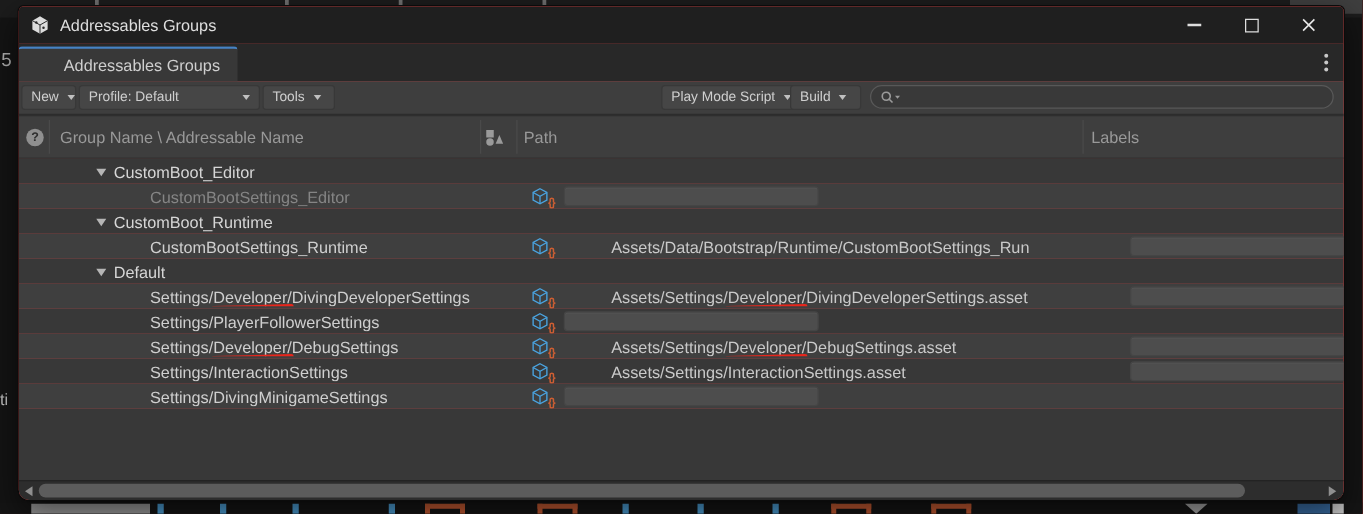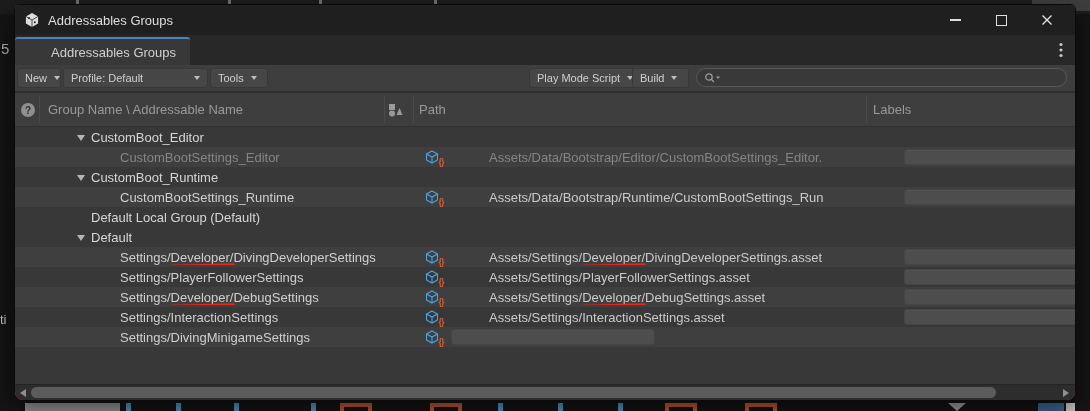--- a/index.html
+++ b/index.html
@@ -241,21 +241,20 @@
           </div>
           <div class="c-icon">
   <span class="so-icon">
     <svg width="14" height="15" viewBox="0 0 14 15">
       <path d="M7 1 L12.5 4 L12.5 10 L7 13 L1.5 10 L1.5 4 Z" fill="none" stroke="#4aa3df" stroke-width="1.1"></path>
       <path d="M1.5 4 L7 7 L12.5 4 M7 7 L7 13" fill="none" stroke="#4aa3df" stroke-width="1.1"></path>
     </svg>
     <span class="braces">{}</span>
   </span>
 </div>
-          <div class="c-path"><span>Assets/Data/Bootstrap/Editor/CustomBootSettings_Editor.</span></div>
           <div class="c-labels">
             <div class="lfield"></div>
           </div>
         </div>
         <div class="row">
           <div class="c-name group">
             <span class="foldout"></span>
             <span>CustomBoot_Runtime</span>
           </div>
           <div class="c-icon"></div>
@@ -275,36 +274,27 @@
     <span class="braces">{}</span>
   </span>
 </div>
           <div class="c-path"><span>Assets/Data/Bootstrap/Runtime/CustomBootSettings_Run</span></div>
           <div class="c-labels">
             <div class="lfield"></div>
           </div>
         </div>
         <div class="row">
           <div class="c-name group">
-            <span class="foldout hide"></span>
-            <span>Default Local Group (Default)</span>
+            <span class="foldout"></span>
+            <span>Default</span>
           </div>
           <div class="c-icon"></div>
           <div class="c-path"></div>
           <div class="c-labels"></div>
         </div>
-        <div class="row">
-          <div class="c-name group">
-            <span class="foldout"></span>
-            <span>Default</span>
-          </div>
-          <div class="c-icon"></div>
-          <div class="c-path"></div>
-          <div class="c-labels"></div>
-        </div>
         <div class="row stripe">
           <div class="c-name asset">
             <span>Settings/</span>
             <span class="redmark">Developer</span>
             <span>/DivingDeveloperSettings</span>
           </div>
           <div class="c-icon">
   <span class="so-icon">
     <svg width="14" height="15" viewBox="0 0 14 15">
       <path d="M7 1 L12.5 4 L12.5 10 L7 13 L1.5 10 L1.5 4 Z" fill="none" stroke="#4aa3df" stroke-width="1.1"></path>
@@ -324,21 +314,20 @@
           </div>
           <div class="c-icon">
   <span class="so-icon">
     <svg width="14" height="15" viewBox="0 0 14 15">
       <path d="M7 1 L12.5 4 L12.5 10 L7 13 L1.5 10 L1.5 4 Z" fill="none" stroke="#4aa3df" stroke-width="1.1"></path>
       <path d="M1.5 4 L7 7 L12.5 4 M7 7 L7 13" fill="none" stroke="#4aa3df" stroke-width="1.1"></path>
     </svg>
     <span class="braces">{}</span>
   </span>
 </div>
-          <div class="c-path"><span>Assets/Settings/PlayerFollowerSettings.asset</span></div>
           <div class="c-labels">
             <div class="lfield"></div>
           </div>
         </div>
         <div class="row stripe">
           <div class="c-name asset">
             <span>Settings/</span>
             <span class="redmark">Developer</span>
             <span>/DebugSettings</span>
           </div>

